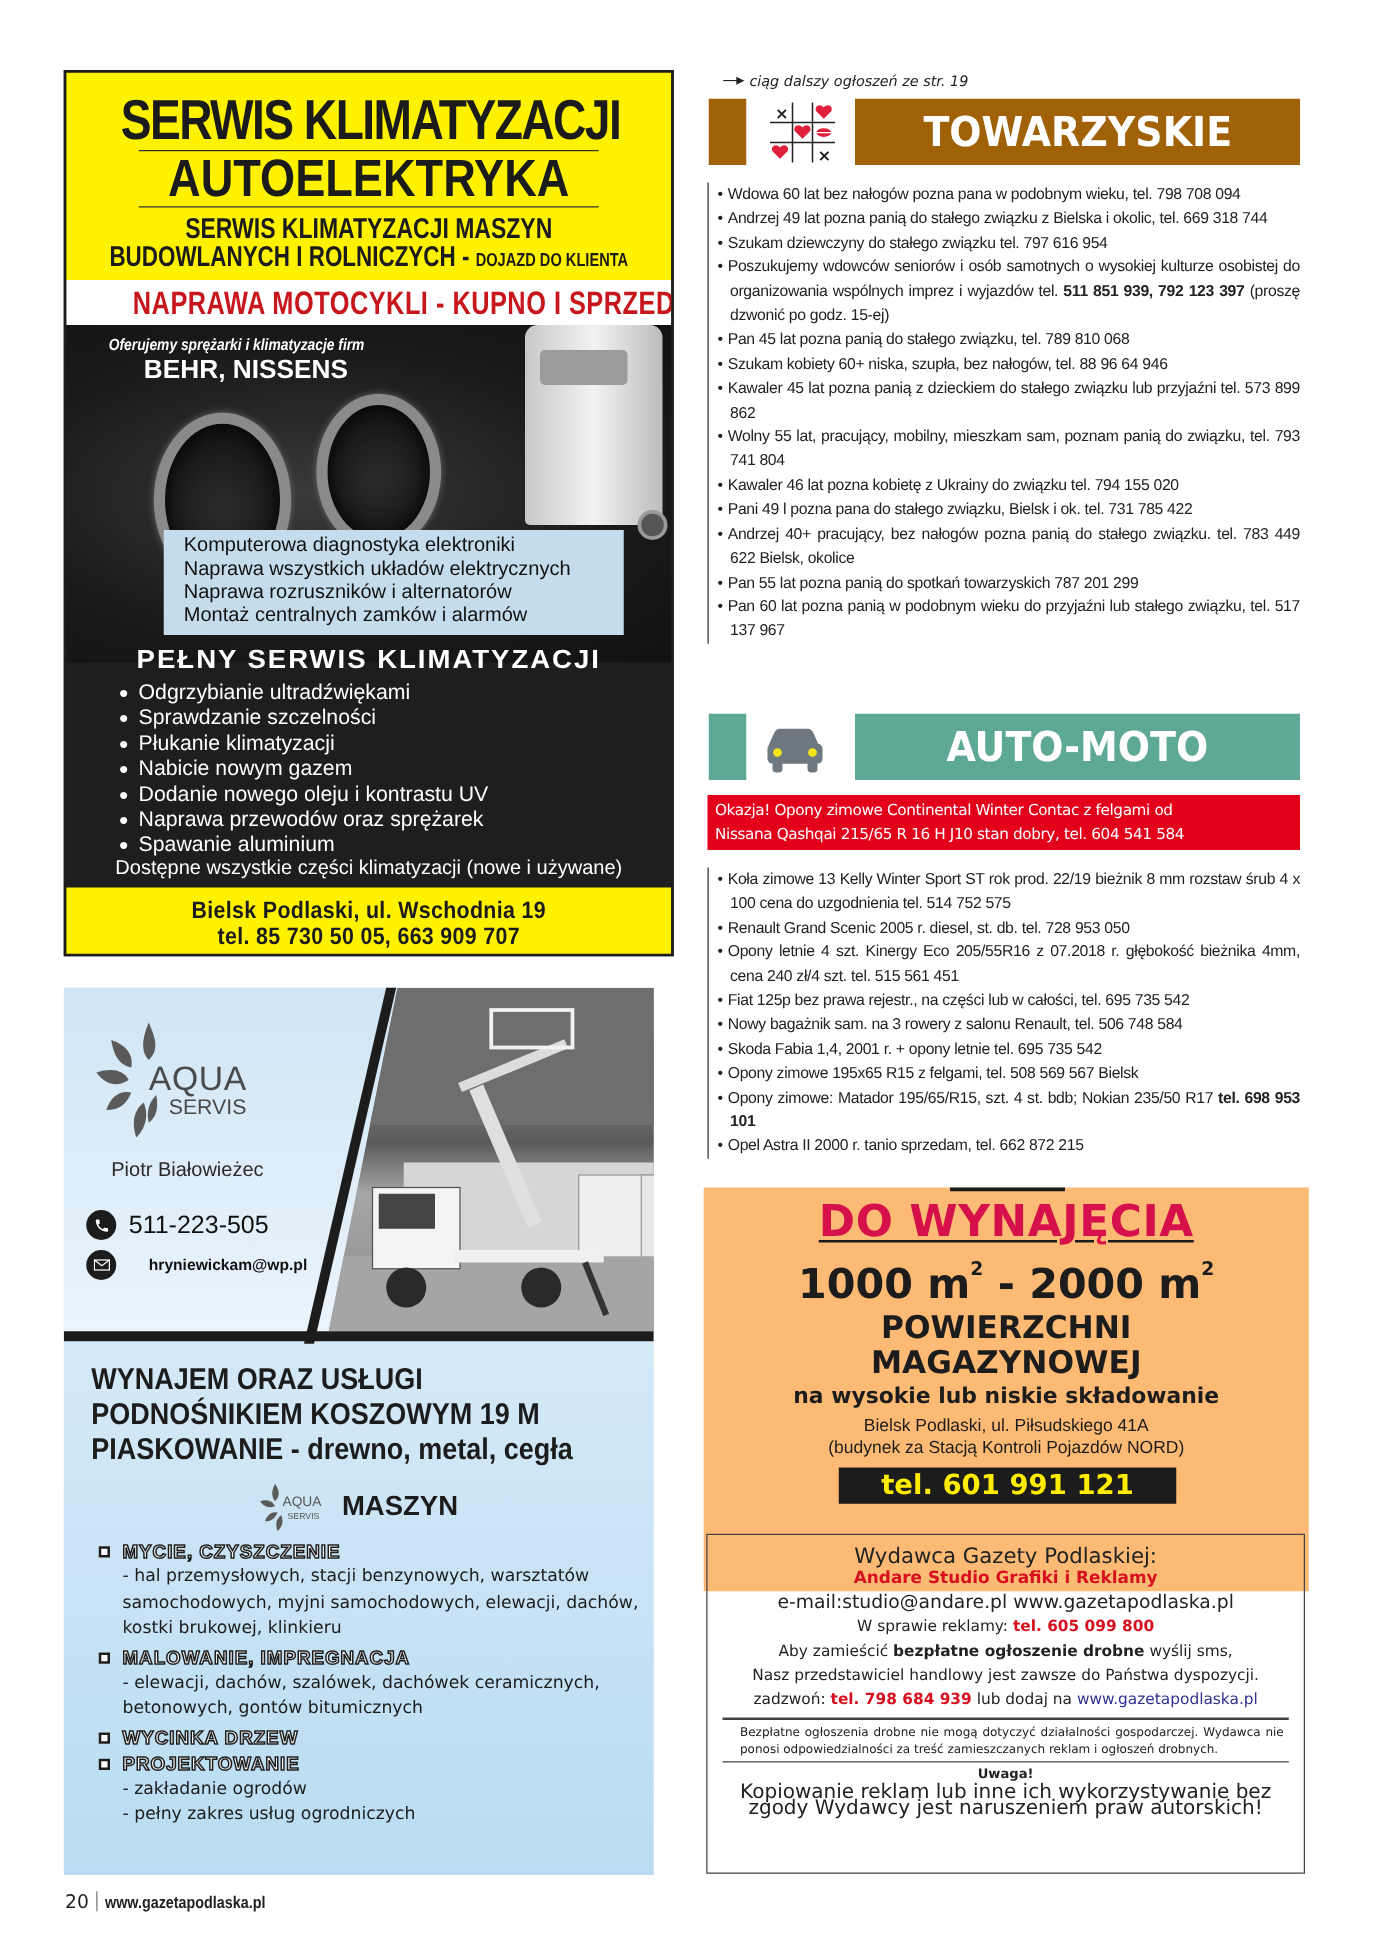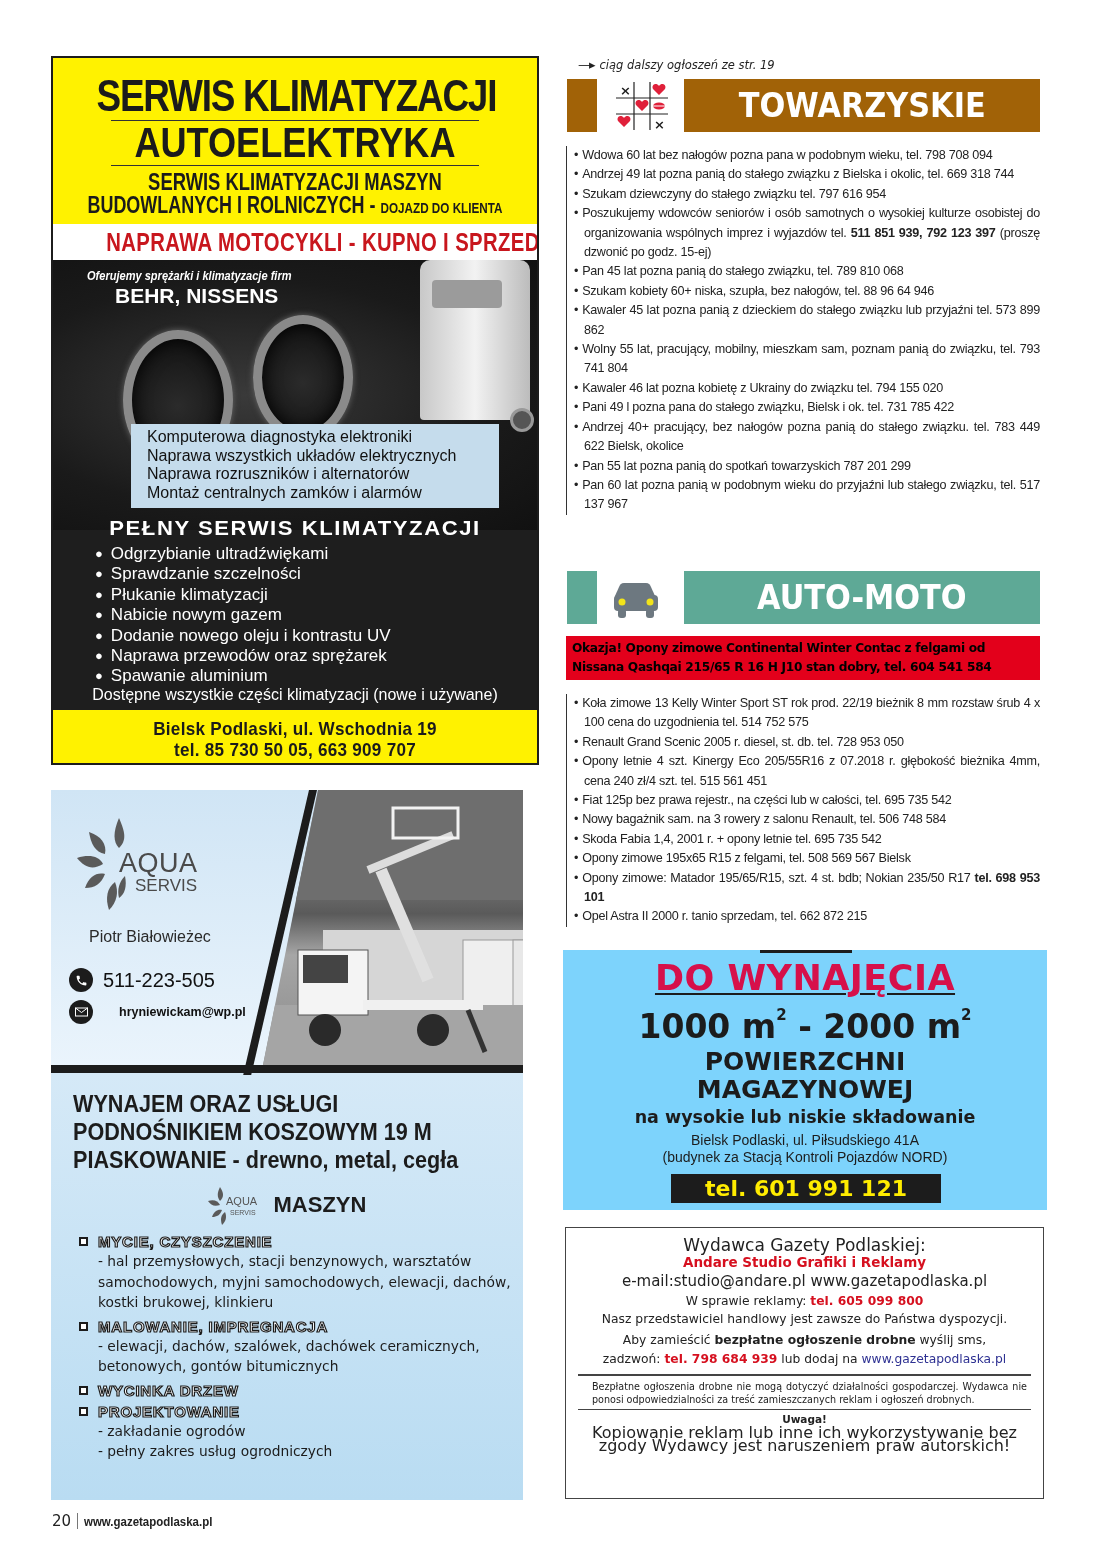--- a/index.html
+++ b/index.html
@@ -78,24 +78,24 @@
     #hdr-auto .stub, #hdr-auto .bar { background: #5ea996; }
 
     .listing { position: absolute; left: 566px; width: 474px; border-left: 1.5px solid #333; padding-left: 5px; list-style: none; }
     .listing li { font-family: Liberation Sans, sans-serif; font-size: 12.6px; line-height: 19.4px; color: #222; padding-left: 12px; text-indent: -10px; text-align: justify; letter-spacing: -0.25px; }
     .listing li::before { content: "\2022"; margin-right: 4px; }
     .listing li b { font-weight: bold; }
     #list-tow { top: 146px; }
     #list-auto { top: 694px; }
 
     #okazja { left: 566px; top: 636px; width: 474px; height: 44px; background: #e3001b; padding: 3px 6px; }
-    #okazja div { font-family: "DejaVu Sans", sans-serif; font-weight: bold; font-size: 12.2px; line-height: 19px; color: #000000; white-space: nowrap; letter-spacing: -0.3px; }
-
-    
-    #ad-rent { left: 563px; top: 950px; width: 484px; height: 260px; background: #7dd3fc; text-align: center; }
+    #okazja div { font-family: "DejaVu Sans", sans-serif; font-weight: normal; font-size: 12.2px; line-height: 19px; color: #ffffff; white-space: nowrap; letter-spacing: -0.3px; }
+
+    
+    #ad-rent { left: 563px; top: 950px; width: 484px; height: 323px; background: #fdba74; text-align: center; }
     #ad-rent .topline { position: absolute; left: 197px; top: 0; width: 92px; height: 3px; background: #1c1c1c; }
     #ad-rent .title { position: absolute; left: 0; width: 100%; top: 8px; font-family: "DejaVu Sans", sans-serif; font-weight: bold; font-size: 35px; color: #d6104a; text-decoration: underline; text-decoration-color: #1c1c1c; text-decoration-thickness: 2px; text-underline-offset: 3px; letter-spacing: 0.5px; }
     #ad-rent .area { position: absolute; left: 0; width: 100%; top: 56px; font-family: "DejaVu Sans", sans-serif; font-weight: bold; font-size: 33px; color: #1c1c1c; }
     #ad-rent .area sup { font-size: 15px; vertical-align: 18px; }
     #ad-rent .big { position: absolute; left: 0; width: 100%; font-family: "DejaVu Sans", sans-serif; font-weight: bold; font-size: 25px; line-height: 30px; color: #1c1c1c; }
     #ad-rent .big.l1 { top: 97px; }
     #ad-rent .big.l2 { top: 125px; }
     #ad-rent .sub { position: absolute; left: 0; width: 100%; top: 157px; font-family: "DejaVu Sans", sans-serif; font-weight: bold; font-size: 17.5px; color: #1c1c1c; }
     #ad-rent .addr { position: absolute; left: 0; width: 100%; font-family: "Liberation Sans", sans-serif; font-size: 14px; line-height: 17px; color: #1c1c1c; }
     #ad-rent .addr.a1 { top: 182px; }
@@ -366,22 +366,22 @@
   <div class="addr a1">Bielsk Podlaski, ul. Piłsudskiego 41A</div>
   <div class="addr a2">(budynek za Stacją Kontroli Pojazdów NORD)</div>
   <div class="tel">tel. 601 991 121</div>
 </div>
 
 <div id="publisher" class="abs">
   <div class="pl p1">Wydawca Gazety Podlaskiej:</div>
   <div class="pl p2">Andare Studio Grafiki i Reklamy</div>
   <div class="pl p3">e-mail:studio@andare.pl  www.gazetapodlaska.pl</div>
   <div class="pl p4"><span>W sprawie reklamy:</span> <span class="red">tel. 605 099 800</span></div>
+  <div class="pl p6"><span>Aby zamieścić</span> <b>bezpłatne ogłoszenie drobne</b> <span>wyślij sms,</span></div>
   <div class="pl p5">Nasz przedstawiciel handlowy jest zawsze do Państwa dyspozycji.</div>
-  <div class="pl p6"><span>Aby zamieścić</span> <b>bezpłatne ogłoszenie drobne</b> <span>wyślij sms,</span></div>
   <div class="pl p7"><span>zadzwoń:</span> <span class="red">tel. 798 684 939</span> <span>lub dodaj na</span> <span class="link">www.gazetapodlaska.pl</span></div>
   <div class="hr"></div>
   <div class="disc">Bezpłatne ogłoszenia drobne nie mogą dotyczyć działalności gospodarczej. Wydawca nie ponosi odpowiedzialności za treść zamieszczanych reklam i ogłoszeń drobnych.</div>
   <div class="hr" style="margin-top:3px;"></div>
   <div class="uwaga">Uwaga!</div>
   <div class="copy">Kopiowanie reklam lub inne ich wykorzystywanie bez zgody Wydawcy jest naruszeniem praw autorskich!</div>
 </div>
 
 <div id="footer" class="abs">
   <span class="page-no">20</span>

